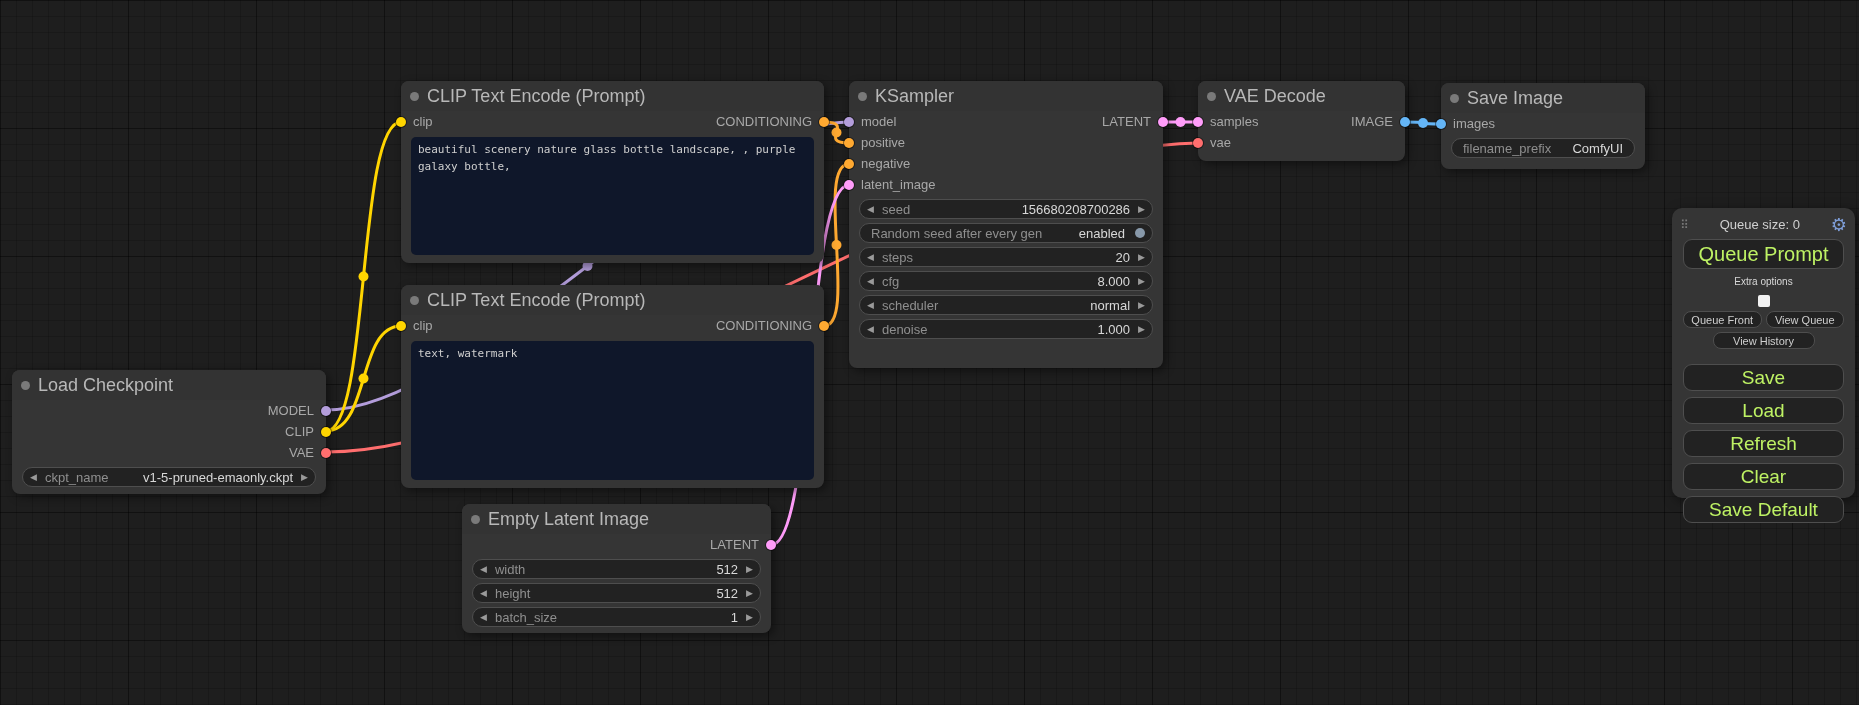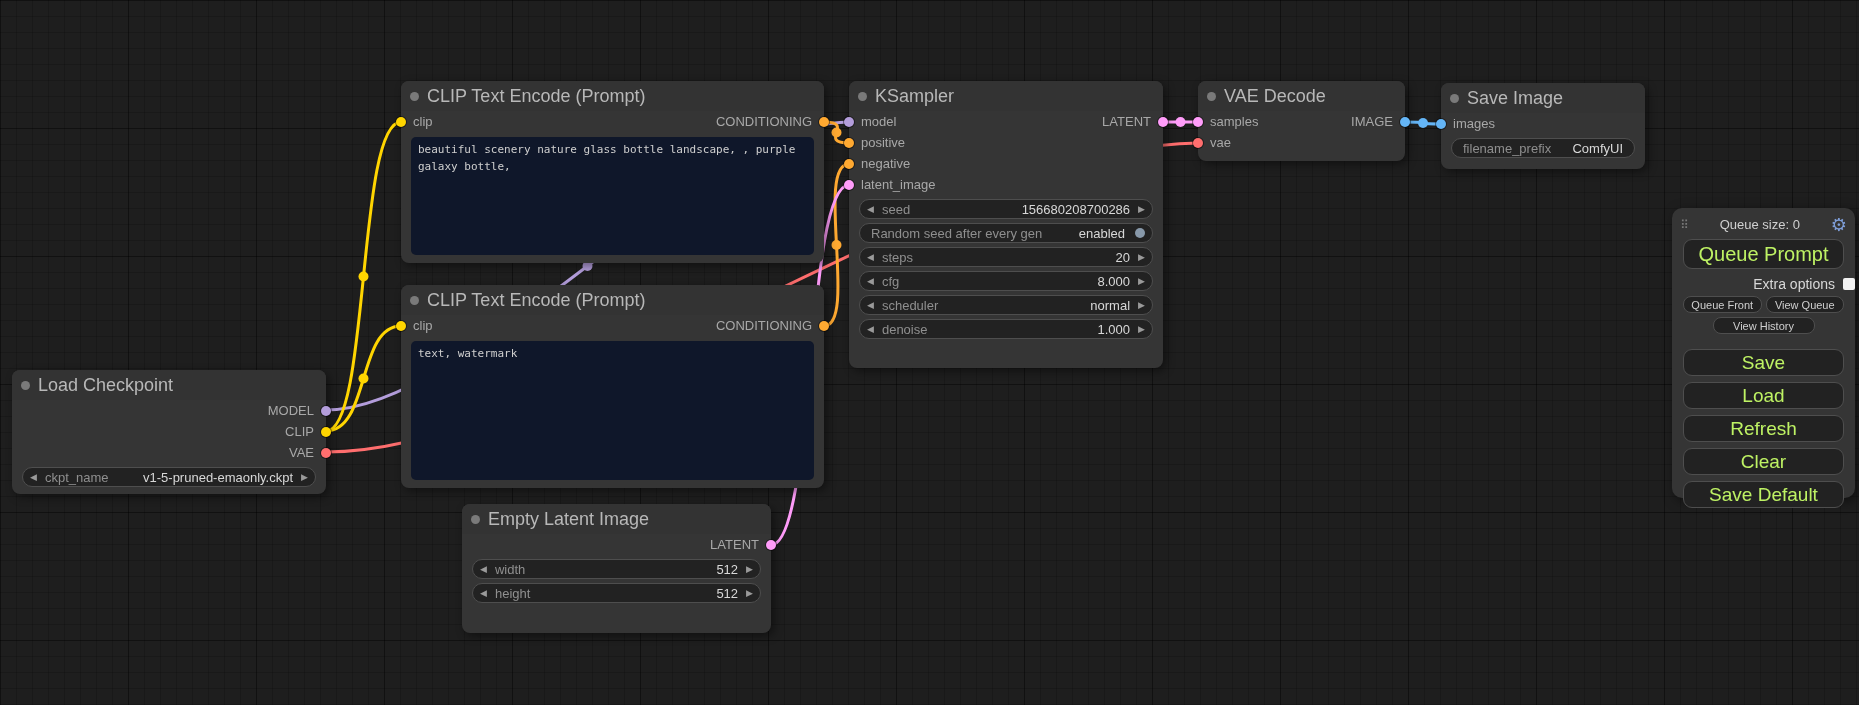--- a/index.html
+++ b/index.html
@@ -46,21 +46,21 @@
     border-radius:10px;box-shadow:3px 3px 12px rgba(0,0,0,0.5);box-sizing:border-box;}
   .menu-header{height:25px;display:flex;align-items:center;padding:4px 8px 0;}
   .drag-handle{color:#787878;font-size:12px;line-height:1;}
   .drag-handle::before{content:"⠿";}
   .queue-size{flex:1;text-align:center;font-size:13px;color:#d0d0d0;}
   .gear{color:var(--c-gear,#7E9ED8);font-size:18px;line-height:1;}
   .gear::before{content:"⚙";}
   button{font-family:inherit;background:#222;border:1px solid #4e4e4e;color:#bef264;cursor:pointer;}
   .btn-big{display:block;width:calc(100% - 22px);margin:6px 11px 0;height:27px;font-size:19px;border-radius:9px;padding:0;}
   .btn-queue{height:30px;font-size:20px;margin-top:2px;}
-  .extra-row{display:flex;align-items:center;justify-content:flex-end;gap:8px;margin-top:7px;font-size:14px;color:#d8d8d8;}
+  .extra-row{display:flex;align-items:center;justify-content:space-between;gap:8px;margin-top:7px;font-size:10px;color:#d8d8d8;flex-direction:column;}
   .checkbox{width:12px;height:12px;background:#f2f2f2;border-radius:2px;}
   .small-row{display:flex;gap:4px;margin:4px 11px 0;}
   .btn-small{flex:1;height:17px;font-size:11px;border-radius:8px;padding:0;color:#cfcfcf;}
   .btn-history{display:block;margin:4px auto 0;width:102px;height:17px;font-size:11px;border-radius:8px;padding:0;color:#cfcfcf;}
   .menu-gap{height:9px;}
 </style>
 </head>
 <body>
 
 <div id="canvas">
@@ -153,20 +153,26 @@
       <span class="wlabel">width</span>
       <span class="wvalue">512</span>
       <span class="warrow arr-r"></span>
     </div>
     <div class="widget">
       <span class="warrow arr-l"></span>
       <span class="wlabel">height</span>
       <span class="wvalue">512</span>
       <span class="warrow arr-r"></span>
     </div>
+    <div class="widget">
+      <span class="warrow arr-l"></span>
+      <span class="wlabel">batch_size</span>
+      <span class="wvalue">1</span>
+      <span class="warrow arr-r"></span>
+    </div>
   </div>
 
   <div class="node" style="left:849px;top:81px;width:314px;height:287px">
     <div class="node-header">
       <span class="title-dot"></span>
       <span class="node-title">KSampler</span>
     </div>
     <div class="slot-row">
       <span class="dot in c-model"></span>
       <span class="slot-label">model</span>

